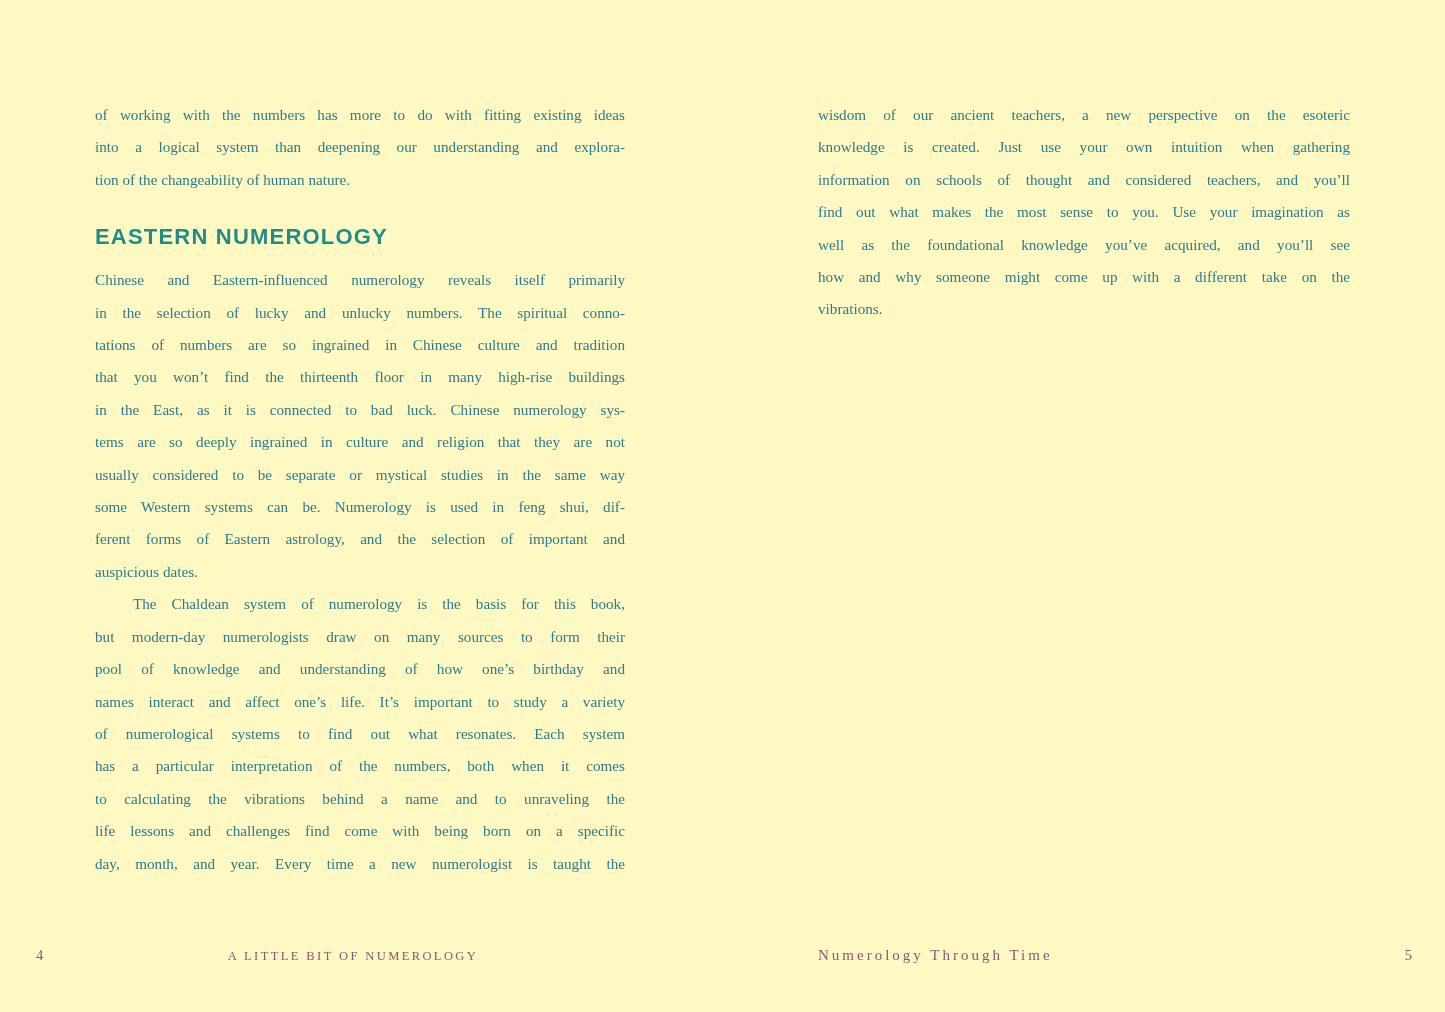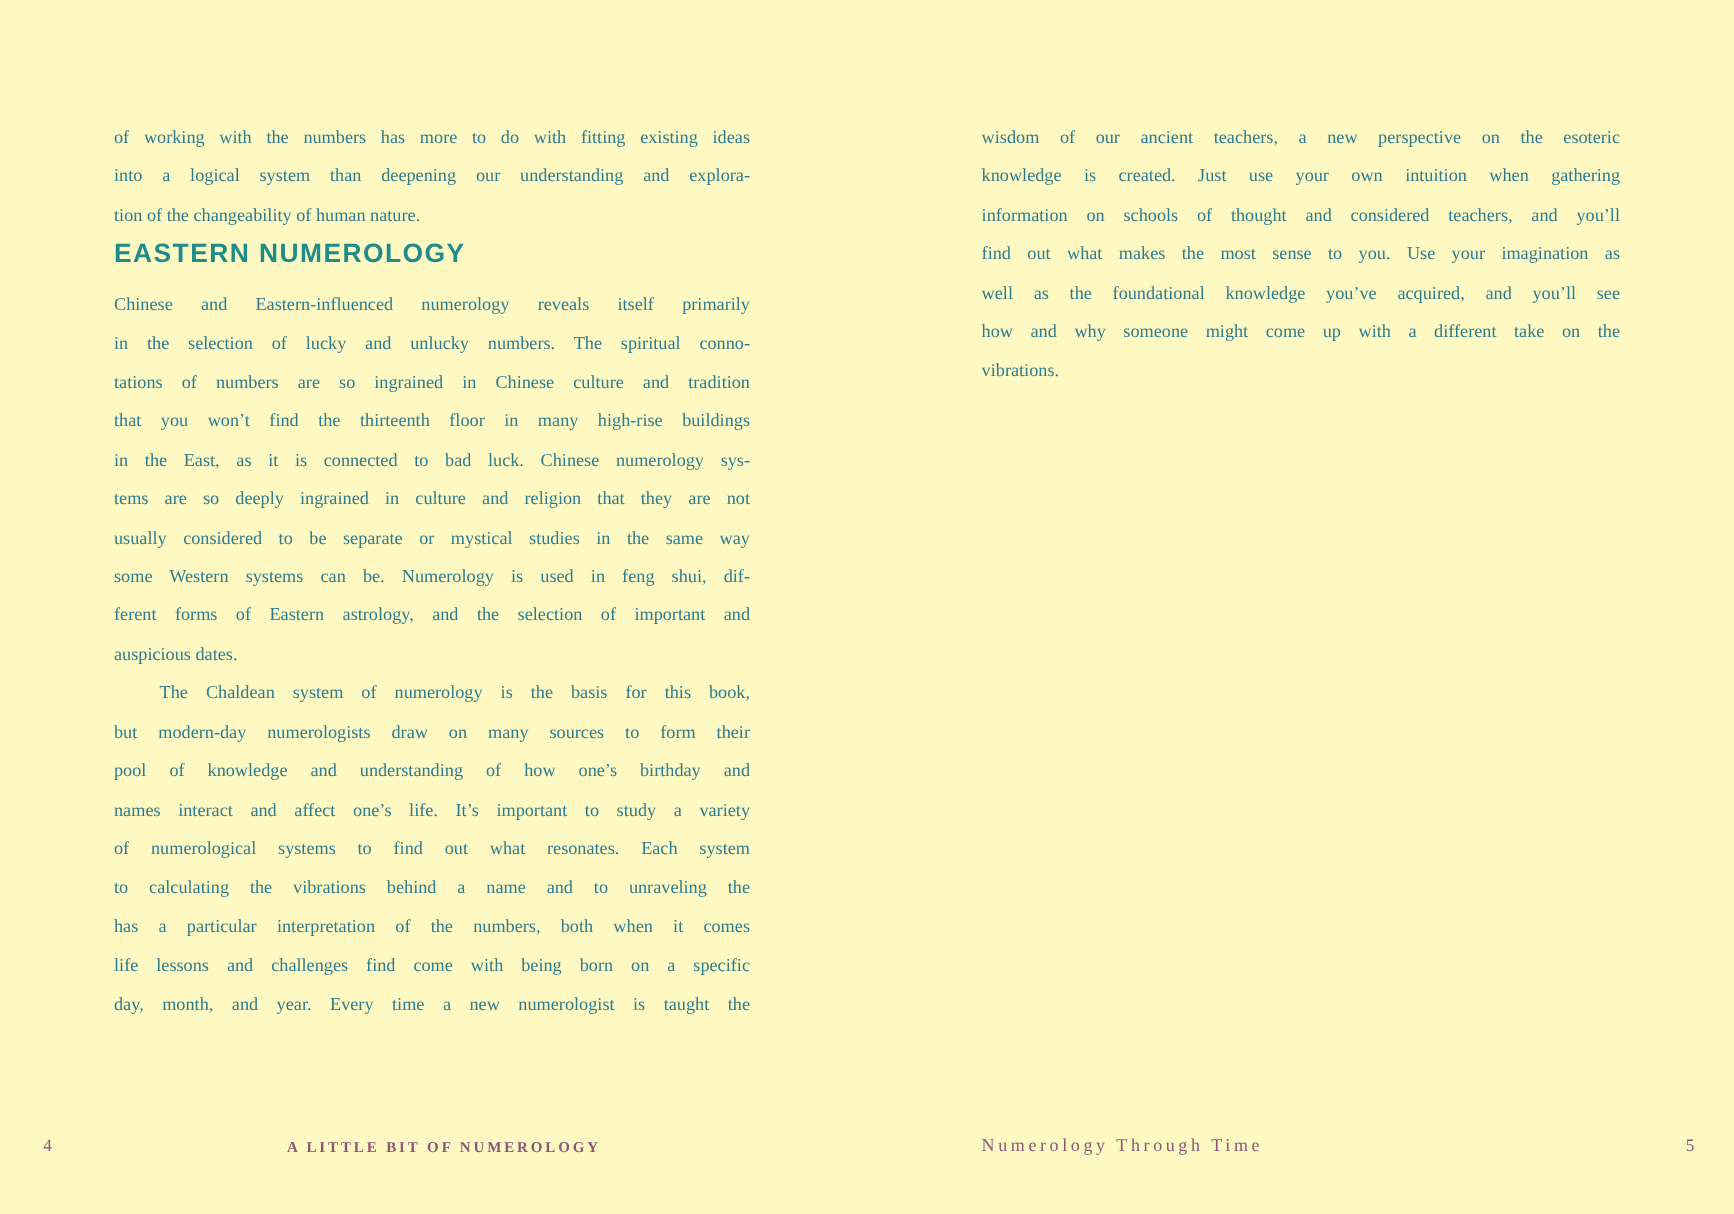--- a/index.html
+++ b/index.html
@@ -30,39 +30,40 @@
     white-space: normal;
   }
   .line.no-stretch { text-align-last: left; }
   .line.indent { text-indent: 38px; }
   .section-heading {
     font-family: "Liberation Sans", sans-serif;
     font-size: 22px;
     font-weight: 700;
     letter-spacing: 1.2px;
     color: #1F8C8A;
+    margin-top: 26px;
     margin-bottom: 12px;
     line-height: 30px;
   }
   .footer-item {
     position: absolute;
     color: #8C5476;
     font-family: "Liberation Serif", serif;
   }
   .page-number { font-size: 14.5px; top: 947px; }
   .page-number.left-num  { left: 36px; }
   .page-number.right-num { right: 33px; }
   .footer-title-left {
     top: 949px;
-    left: 105px;
+    left: 88px;
     width: 530px;
     text-align: center;
     font-size: 12.5px;
     letter-spacing: 2.4px;
-    font-weight: 700;
+    font-weight: 400;
   }
   .footer-title-right {
     top: 947px;
     left: 818px;
     width: 532px;
     text-align: left;
     font-size: 15px;
     letter-spacing: 3px;
     font-weight: 400;
   }
@@ -90,22 +91,22 @@
         <div class="line">some Western systems can be. Numerology is used in feng shui, dif-</div>
         <div class="line">ferent forms of Eastern astrology, and the selection of important and</div>
         <div class="line no-stretch">auspicious dates.</div>
       </div>
       <div class="para">
         <div class="line indent">The Chaldean system of numerology is the basis for this book,</div>
         <div class="line">but modern-day numerologists draw on many sources to form their</div>
         <div class="line">pool of knowledge and understanding of how one’s birthday and</div>
         <div class="line">names interact and affect one’s life. It’s important to study a variety</div>
         <div class="line">of numerological systems to find out what resonates. Each system</div>
+        <div class="line">has a particular interpretation of the numbers, both when it comes</div>
         <div class="line">to calculating the vibrations behind a name and to unraveling the</div>
-        <div class="line">has a particular interpretation of the numbers, both when it comes</div>
         <div class="line">life lessons and challenges find come with being born on a specific</div>
         <div class="line">day, month, and year. Every time a new numerologist is taught the</div>
       </div>
     </div>
 
   <div class="text-block right">
       <div class="para">
         <div class="line">wisdom of our ancient teachers, a new perspective on the esoteric</div>
         <div class="line">knowledge is created. Just use your own intuition when gathering</div>
         <div class="line">information on schools of thought and considered teachers, and you’ll</div>

